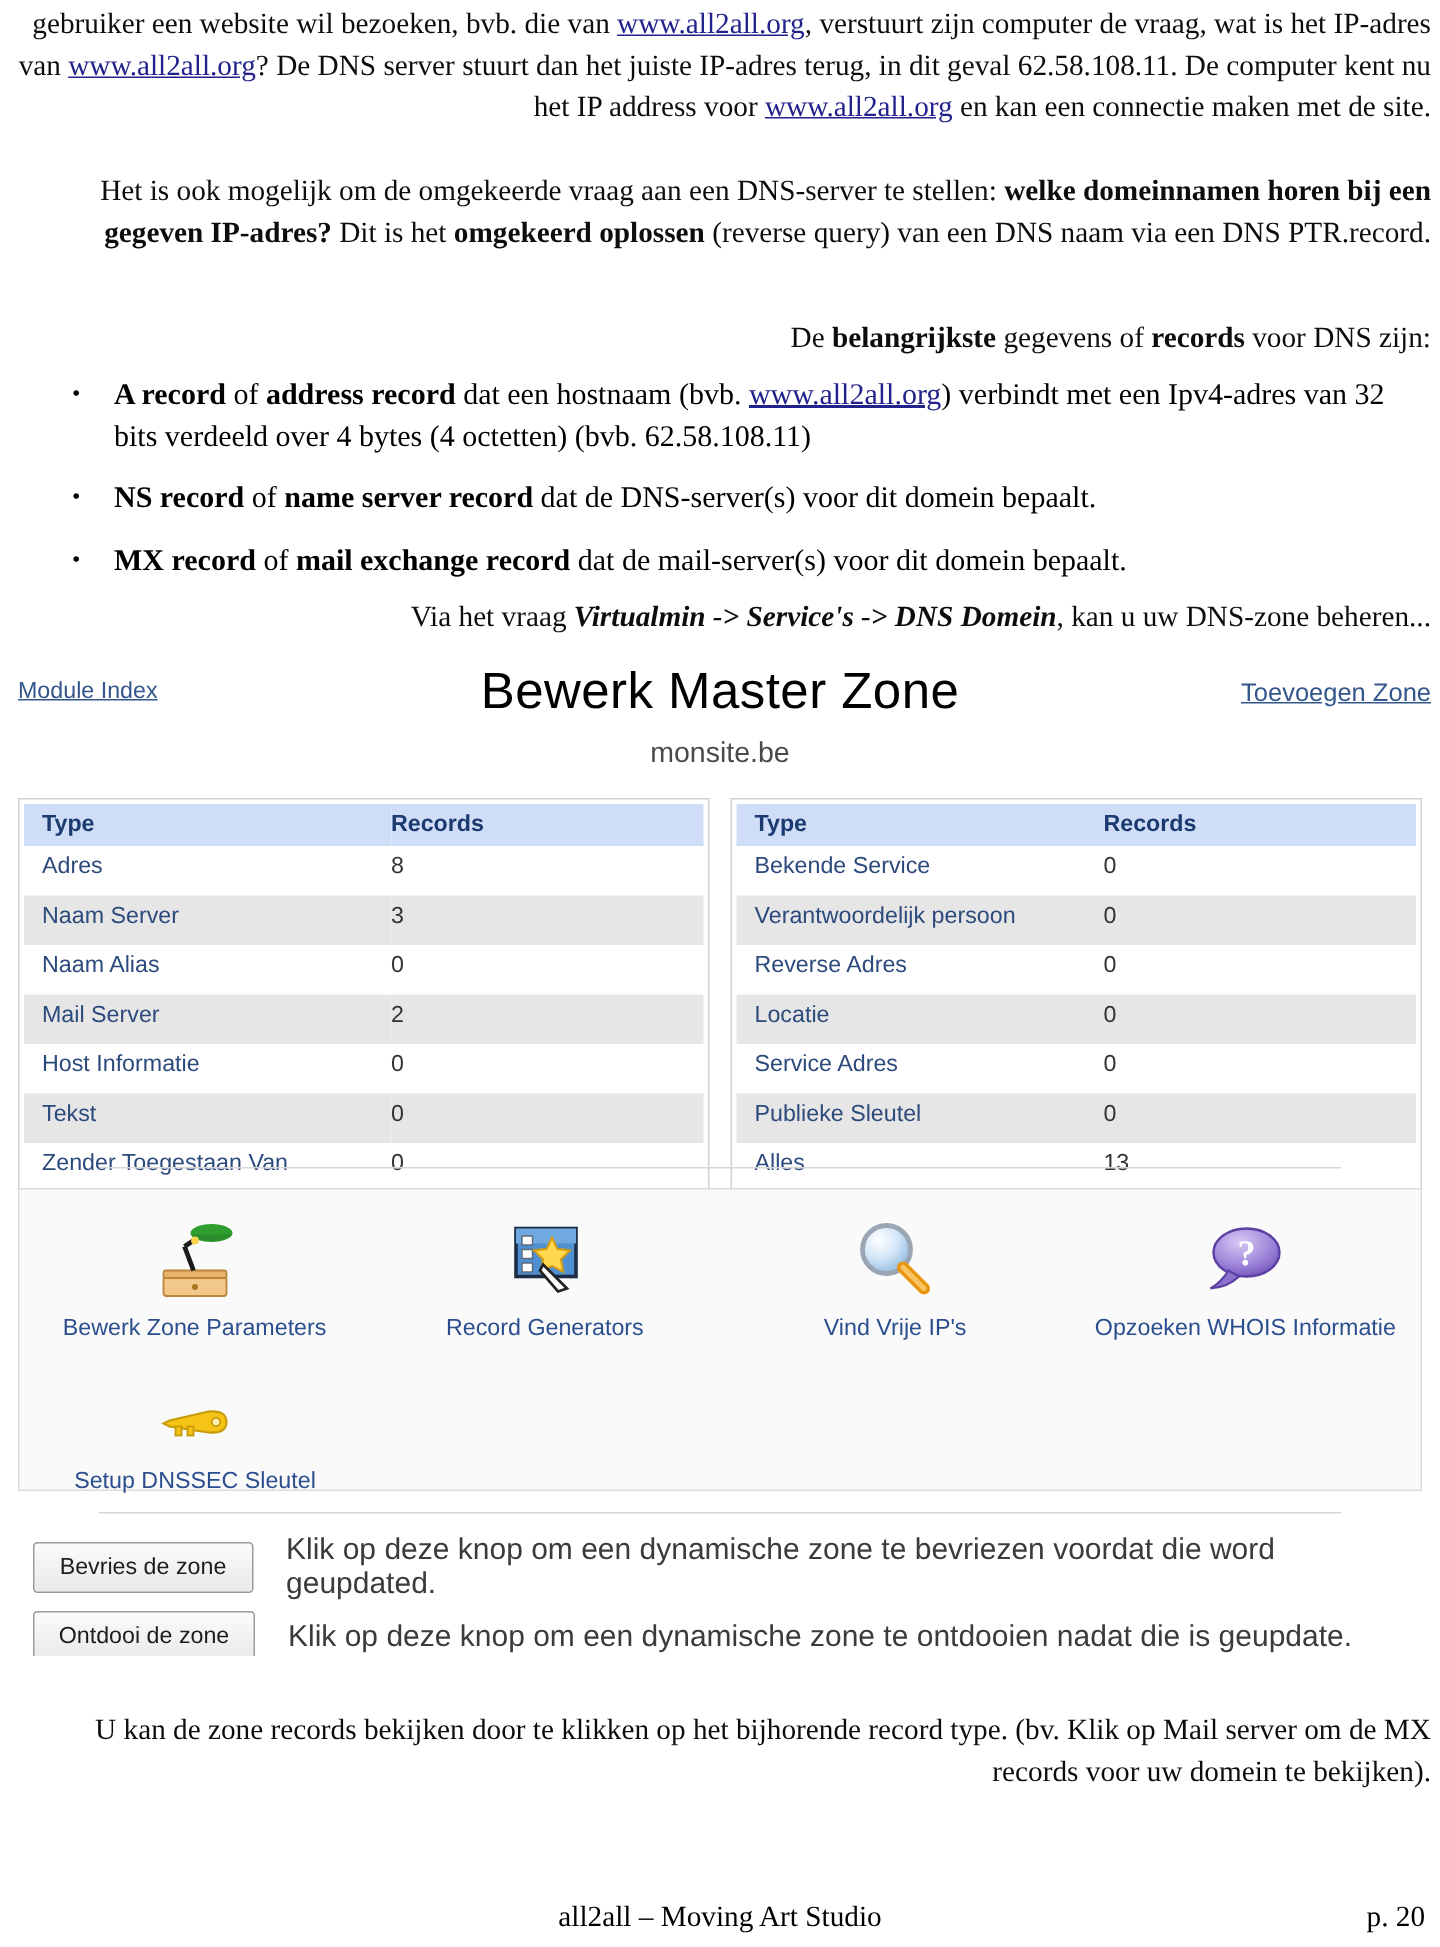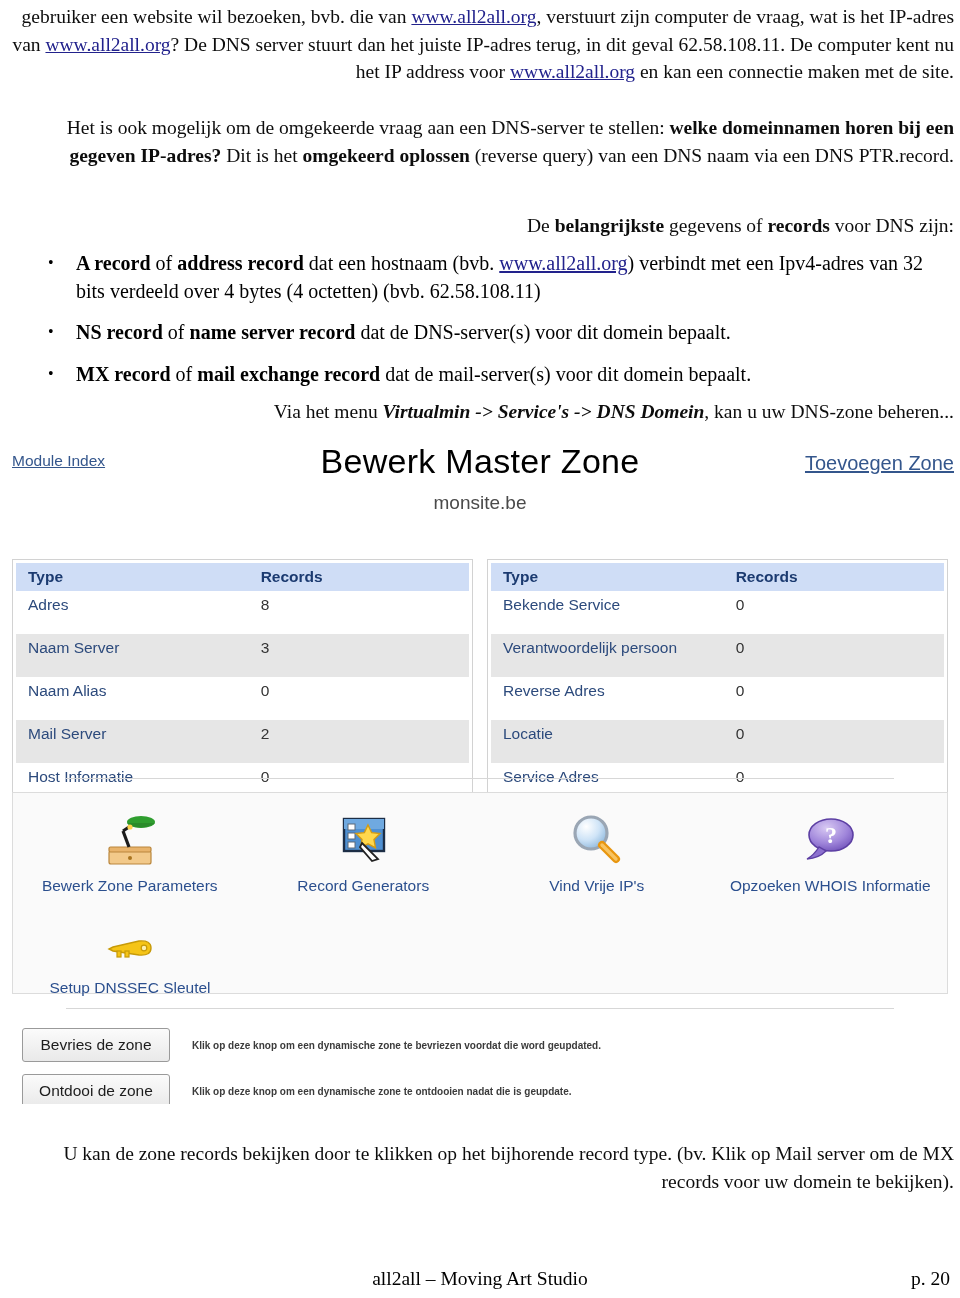--- a/index.html
+++ b/index.html
@@ -109,21 +109,21 @@
     position: absolute;
     left: 6px;
     top: 12px;
     font-size: 15.5px;
     color: #34568c;
   }
   .add-zone {
     position: absolute;
     right: 0px;
     top: 12px;
-    font-size: 20px;
+    font-size: 17px;
     color: #34568c;
     text-decoration: underline;
   }
   .shot-title {
     position: absolute;
     left: 0; right: 0;
     top: 2px;
     text-align: center;
     font-size: 34px;
     color: #000000;
@@ -139,21 +139,20 @@
     color: #4a4a4a;
   }
 
   .tables {
     position: absolute;
     left: 6px;
     top: 92px;
     width: 936px;
     display: flex;
     gap: 14px;
-    margin-top: 27px;
   }
   .rec-table {
     flex: 1 1 0;
     border: 1px solid #d2d2d2;
     background: #ffffff;
     padding: 3px 3px 6px 3px;
     box-sizing: border-box;
   }
   .rec-table table {
     width: 100%;
@@ -166,21 +165,21 @@
     font-weight: bold;
     text-align: left;
     padding: 5px 0 5px 12px;
     font-size: 15.5px;
   }
   .rec-table th.num, .rec-table td.num {
     padding-left: 0;
     width: 46%;
   }
   .rec-table td {
-    padding: 5px 0 20px 12px;
+    padding: 5px 0 10px 12px;
     color: #2c4a7c;
   }
   .rec-table tbody tr:nth-child(even) {
     background: #e6e6e6;
   }
   .rec-table tbody tr:nth-child(odd) {
     background: #ffffff;
   }
   .rec-table td.num {
     color: #333333;
@@ -245,41 +244,40 @@
     border-radius: 3px;
     background: linear-gradient(#fbfbfb, #e9e9e9);
     font-family: "Liberation Sans", "DejaVu Sans", sans-serif;
     font-size: 15.5px;
     color: #1d1d1d;
     margin-left: 10px;
     cursor: pointer;
   }
   .btn-desc {
     margin-left: 22px;
-    font-size: 10px;
+    font-size: 20px;
     color: #3b3b3b;
-    font-weight: bold;
   }
 </style>
 </head>
 <body>
 
 <div class="doc">
 
   <div class="para block-a" id="p1"><span>gebruiker een website wil bezoeken, bvb. die van </span><a class="lnk" href="#">www.all2all.org</a><span>, verstuurt zijn computer de vraag, wat is het IP-adres van </span><a class="lnk" href="#">www.all2all.org</a><span>? De DNS server stuurt dan het juiste IP-adres terug, in dit geval 62.58.108.11. De computer kent nu het IP address voor </span><a class="lnk" href="#">www.all2all.org</a><span> en kan een connectie maken met de site.</span></div>
   <div class="para block-b" id="p2"><span>Het is ook mogelijk om de omgekeerde vraag aan een DNS-server te stellen: </span><span class="b">welke domeinnamen horen bij een gegeven IP-adres?</span><span> Dit is het </span><span class="b">omgekeerd oplossen</span><span> (reverse query) van een DNS naam via een DNS PTR.record.</span></div>
   <div class="para block-c" id="p3"><span>De </span><span class="b">belangrijkste</span><span> gegevens of </span><span class="b">records</span><span> voor DNS zijn:</span></div>
 
   <ul class="bullets" id="blist">
       <li><span class="b">A record</span><span> of </span><span class="b">address record</span><span> dat een hostnaam (bvb. </span><a class="lnk" href="#">www.all2all.org</a><span>) verbindt met een Ipv4-adres van 32 bits verdeeld over 4 bytes (4 octetten) (bvb. 62.58.108.11)</span></li>
       <li><span class="b">NS record</span><span> of </span><span class="b">name server record</span><span> dat de DNS-server(s) voor dit domein bepaalt.</span></li>
       <li><span class="b">MX record</span><span> of </span><span class="b">mail exchange record</span><span> dat de mail-server(s) voor dit domein bepaalt.</span></li>
     </ul>
 
-  <div class="para block-d" id="p4"><span>Via het menu </span><span class="b i">Virtualmin -&gt; Service's -&gt; DNS Domein</span><span>, kan u uw DNS-zone beheren...</span></div>
+  <div class="para block-d" id="p4"><span>Via het vraag </span><span class="b i">Virtualmin -&gt; Service's -&gt; DNS Domein</span><span>, kan u uw DNS-zone beheren...</span></div>
 
   <div class="shot">
 
     <div class="shot-header">
       <a class="module-index" href="#">Module Index</a>
       <div class="shot-title">Bewerk Master Zone</div>
       <a class="add-zone" href="#">Toevoegen Zone</a>
       <div class="shot-sub">monsite.be</div>
     </div>
 

